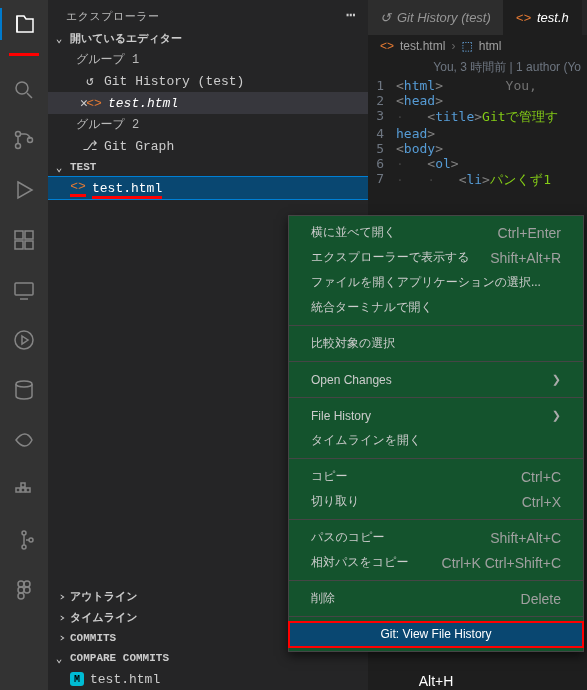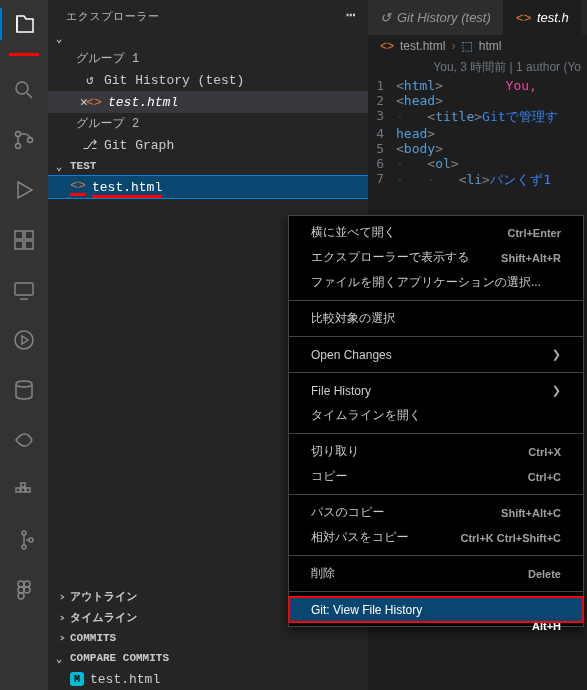--- a/index.html
+++ b/index.html
@@ -126,52 +126,53 @@
   .code-meta {
     text-align:right; color:#6e7681; font-size:12px;
     padding: 2px 6px 2px 0;
     white-space:nowrap; overflow:hidden;
   }
   .code-lines { font-family: Consolas, monospace; font-size:13px; white-space:pre; }
   .line { display:flex; }
   .lineno { width:28px; text-align:right; color:#6e7681; padding-right:12px;}
   .punct { color:#808080; }
   .tagname { color:#569cd6; }
-  .txt { color:#3b82f6;text-align:center; }
-  .ghost { color:#ec4899; }
+  .txt { color:#84cc16;text-align:center; }
+  .ghost { color:#737373; }
   .guide { color:#404040; }
 
   
   .ctx-menu {
     position:absolute;
     left:288px; top:215px;
     width:296px;
-    background:#000000;
+    background:#14532d;
     border:1px solid #454545;
     box-shadow: 0 4px 10px rgba(0,0,0,0.6);
     color:#cccccc;
     font-size:12px;
     z-index:10;
     padding:4px 0;
   }
   .ctx-item {
     display:flex; justify-content:space-between; align-items:center;
     padding:5px 22px;
     cursor:pointer;
     height:25px;
   }
   .ctx-item .arrow { color:#aaa; font-size:11px; }
   .ctx-sep { height:1px; background:#454545; margin:5px 0; }
   .ctx-highlight {
     background:#094771;
     outline:2px solid #ff0000;
     outline-offset:-1px;
     color:#ffffff;
-  }
-  .kbd { color:#a0a0a0; font-size:11px;font-weight:bold; }
+    flex-direction:column;
+  }
+  .kbd { color:#a0a0a0; font-size:14px; }
   .ctx-highlight .kbd { color:#fff;margin-top:32px; }
 </style>
 </head>
 <body>
 
 <div class="activity-bar">
   <div class="activity-item active">
     <svg viewBox="0 0 24 24" fill="none" stroke="currentColor" stroke-width="1.5">
         <path d="M4 4h7l2 3h7v13H4z"></path>
         <path d="M4 4v16"></path>
@@ -256,20 +257,21 @@
 </div>
 
 <div class="sidebar">
   <div class="sidebar-header">
     <span>エクスプローラー</span>
     <span class="dots">⋯</span>
   </div>
 
   <div class="section-header">
     <span class="chev">⌄</span>
+    <span>開いているエディター</span>
   </div>
   <div class="group-label">グループ 1</div>
   <div class="tree-item">
     <span class="icon">↺</span>
     <span>Git History (test)</span>
   </div>
   <div class="tree-item active" style="padding-left:16px">
     <span class="icon-close" style="padding-left:16px">✕</span>
     <span class="icon icon-orange">&lt;&gt;</span>
     <span style="font-style:italic">test.html</span>
@@ -342,45 +344,48 @@
       <span>横に並べて開く</span>
       <span class="kbd">Ctrl+Enter</span>
     </div>
     <div class="ctx-item">
       <span>エクスプローラーで表示する</span>
       <span class="kbd">Shift+Alt+R</span>
     </div>
     <div class="ctx-item">
       <span>ファイルを開くアプリケーションの選択...</span>
     </div>
+    <div class="ctx-item">
+      <span>統合ターミナルで開く</span>
+    </div>
     <div class="ctx-sep"></div>
     <div class="ctx-item">
       <span>比較対象の選択</span>
     </div>
     <div class="ctx-sep"></div>
     <div class="ctx-item">
       <span>Open Changes</span>
       <span class="arrow">❯</span>
     </div>
     <div class="ctx-sep"></div>
     <div class="ctx-item">
       <span>File History</span>
       <span class="arrow">❯</span>
     </div>
     <div class="ctx-item">
       <span>タイムラインを開く</span>
     </div>
     <div class="ctx-sep"></div>
     <div class="ctx-item">
+      <span>コピー</span>
+      <span class="kbd">Ctrl+C</span>
+    </div>
+    <div class="ctx-item">
       <span>切り取り</span>
       <span class="kbd">Ctrl+X</span>
-    </div>
-    <div class="ctx-item">
-      <span>コピー</span>
-      <span class="kbd">Ctrl+C</span>
     </div>
     <div class="ctx-sep"></div>
     <div class="ctx-item">
       <span>パスのコピー</span>
       <span class="kbd">Shift+Alt+C</span>
     </div>
     <div class="ctx-item">
       <span>相対パスをコピー</span>
       <span class="kbd">Ctrl+K Ctrl+Shift+C</span>
     </div>

